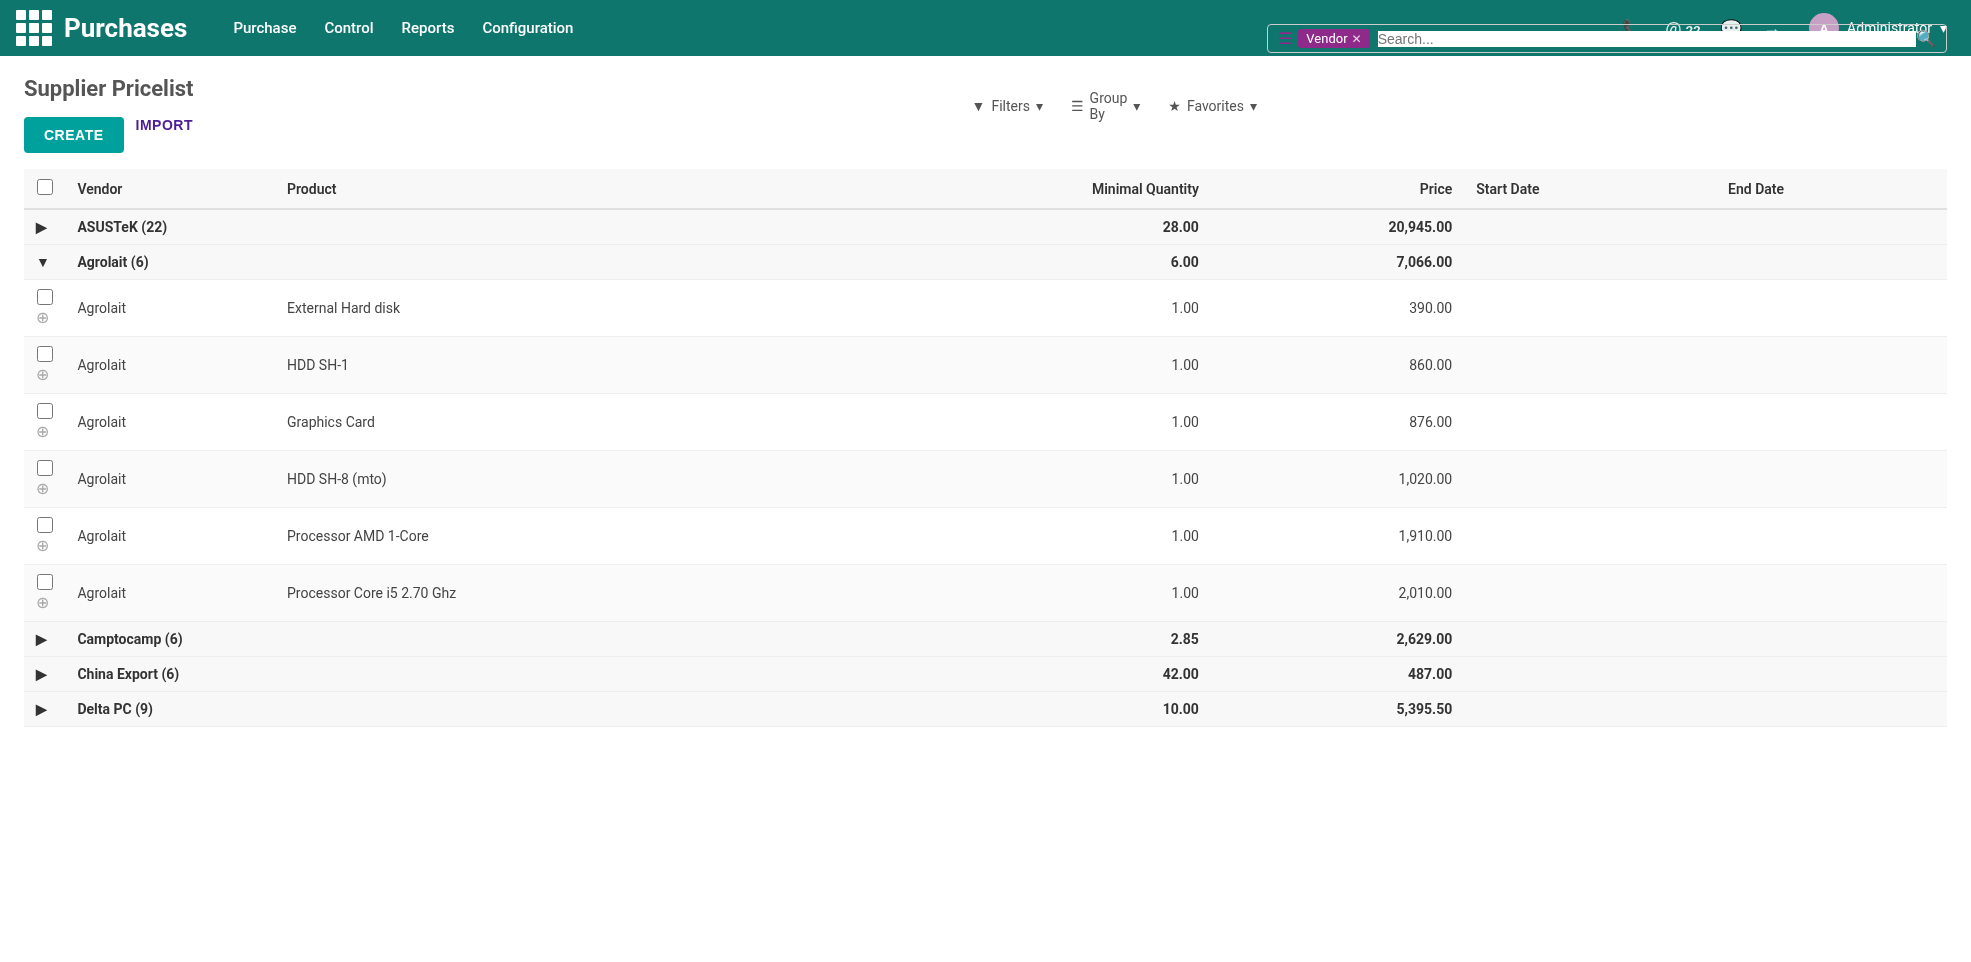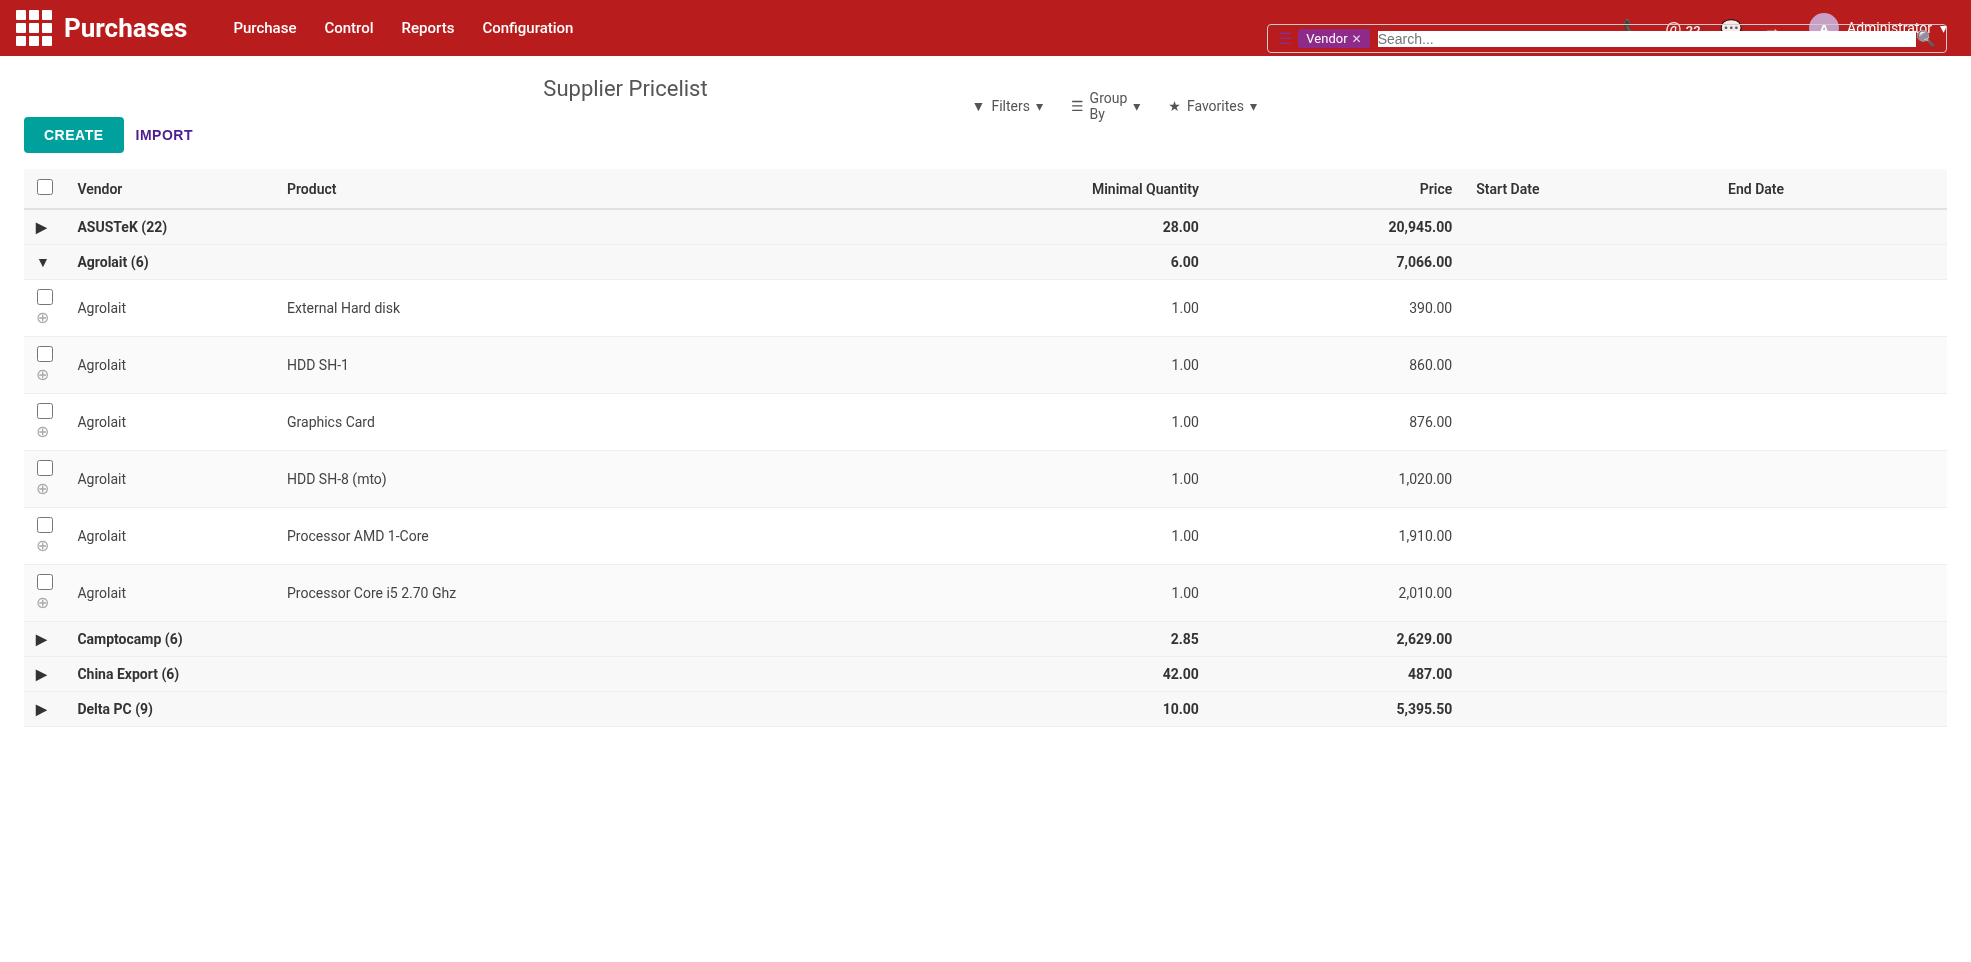--- a/index.html
+++ b/index.html
@@ -1,20 +1,20 @@
 <!DOCTYPE html>
 <html><head>
   <meta charset="utf-8">
   <style>
     * { box-sizing: border-box; margin: 0; padding: 0; }
     body { font-family: -apple-system, BlinkMacSystemFont, 'Segoe UI', Roboto, sans-serif; font-size: 14px; background: #fff; }
 
     
     .topnav {
-      background: #b91c1c;
+      background: #0f766e;
       color: #fff;
       display: flex;
       align-items: center;
       padding: 16px 16px;
       height: 56px;
     }
     .topnav-grid {
       display: grid;
       grid-template-columns: repeat(3,10px);
       gap: 3px;
@@ -49,24 +49,24 @@
     }
     .avatar {
       width: 30px; height: 30px; border-radius: 50%;
       background: #c8a0c6; display: flex; align-items: center;
       justify-content: center; font-size: 13px; font-weight: 600; color: #fff;
     }
 
     
     .page { padding: 20px 24px; }
     .page-title {
-      font-size: 22px; font-weight: 400; color: #555; margin-bottom: 16px; text-align: center;
+      font-size: 22px; font-weight: 700; color: #555; margin-bottom: 16px;
     }
     .toolbar {
-      display: flex; align-items: center; margin-bottom: 16px; gap: 12px;
+      display: flex; align-items: flex-start; margin-bottom: 16px; gap: 12px;
     }
     .btn-create {
       background: #00a09d; color: #fff; border: none;
       padding: 10px 20px; border-radius: 4px;
       font-size: 14px; font-weight: 600; cursor: pointer;
       text-transform: uppercase; letter-spacing: 0.5px;
     }
     .btn-import {
       background: none; border: none; color: #4c1d95;
       font-size: 14px; font-weight: 700; cursor: pointer;

